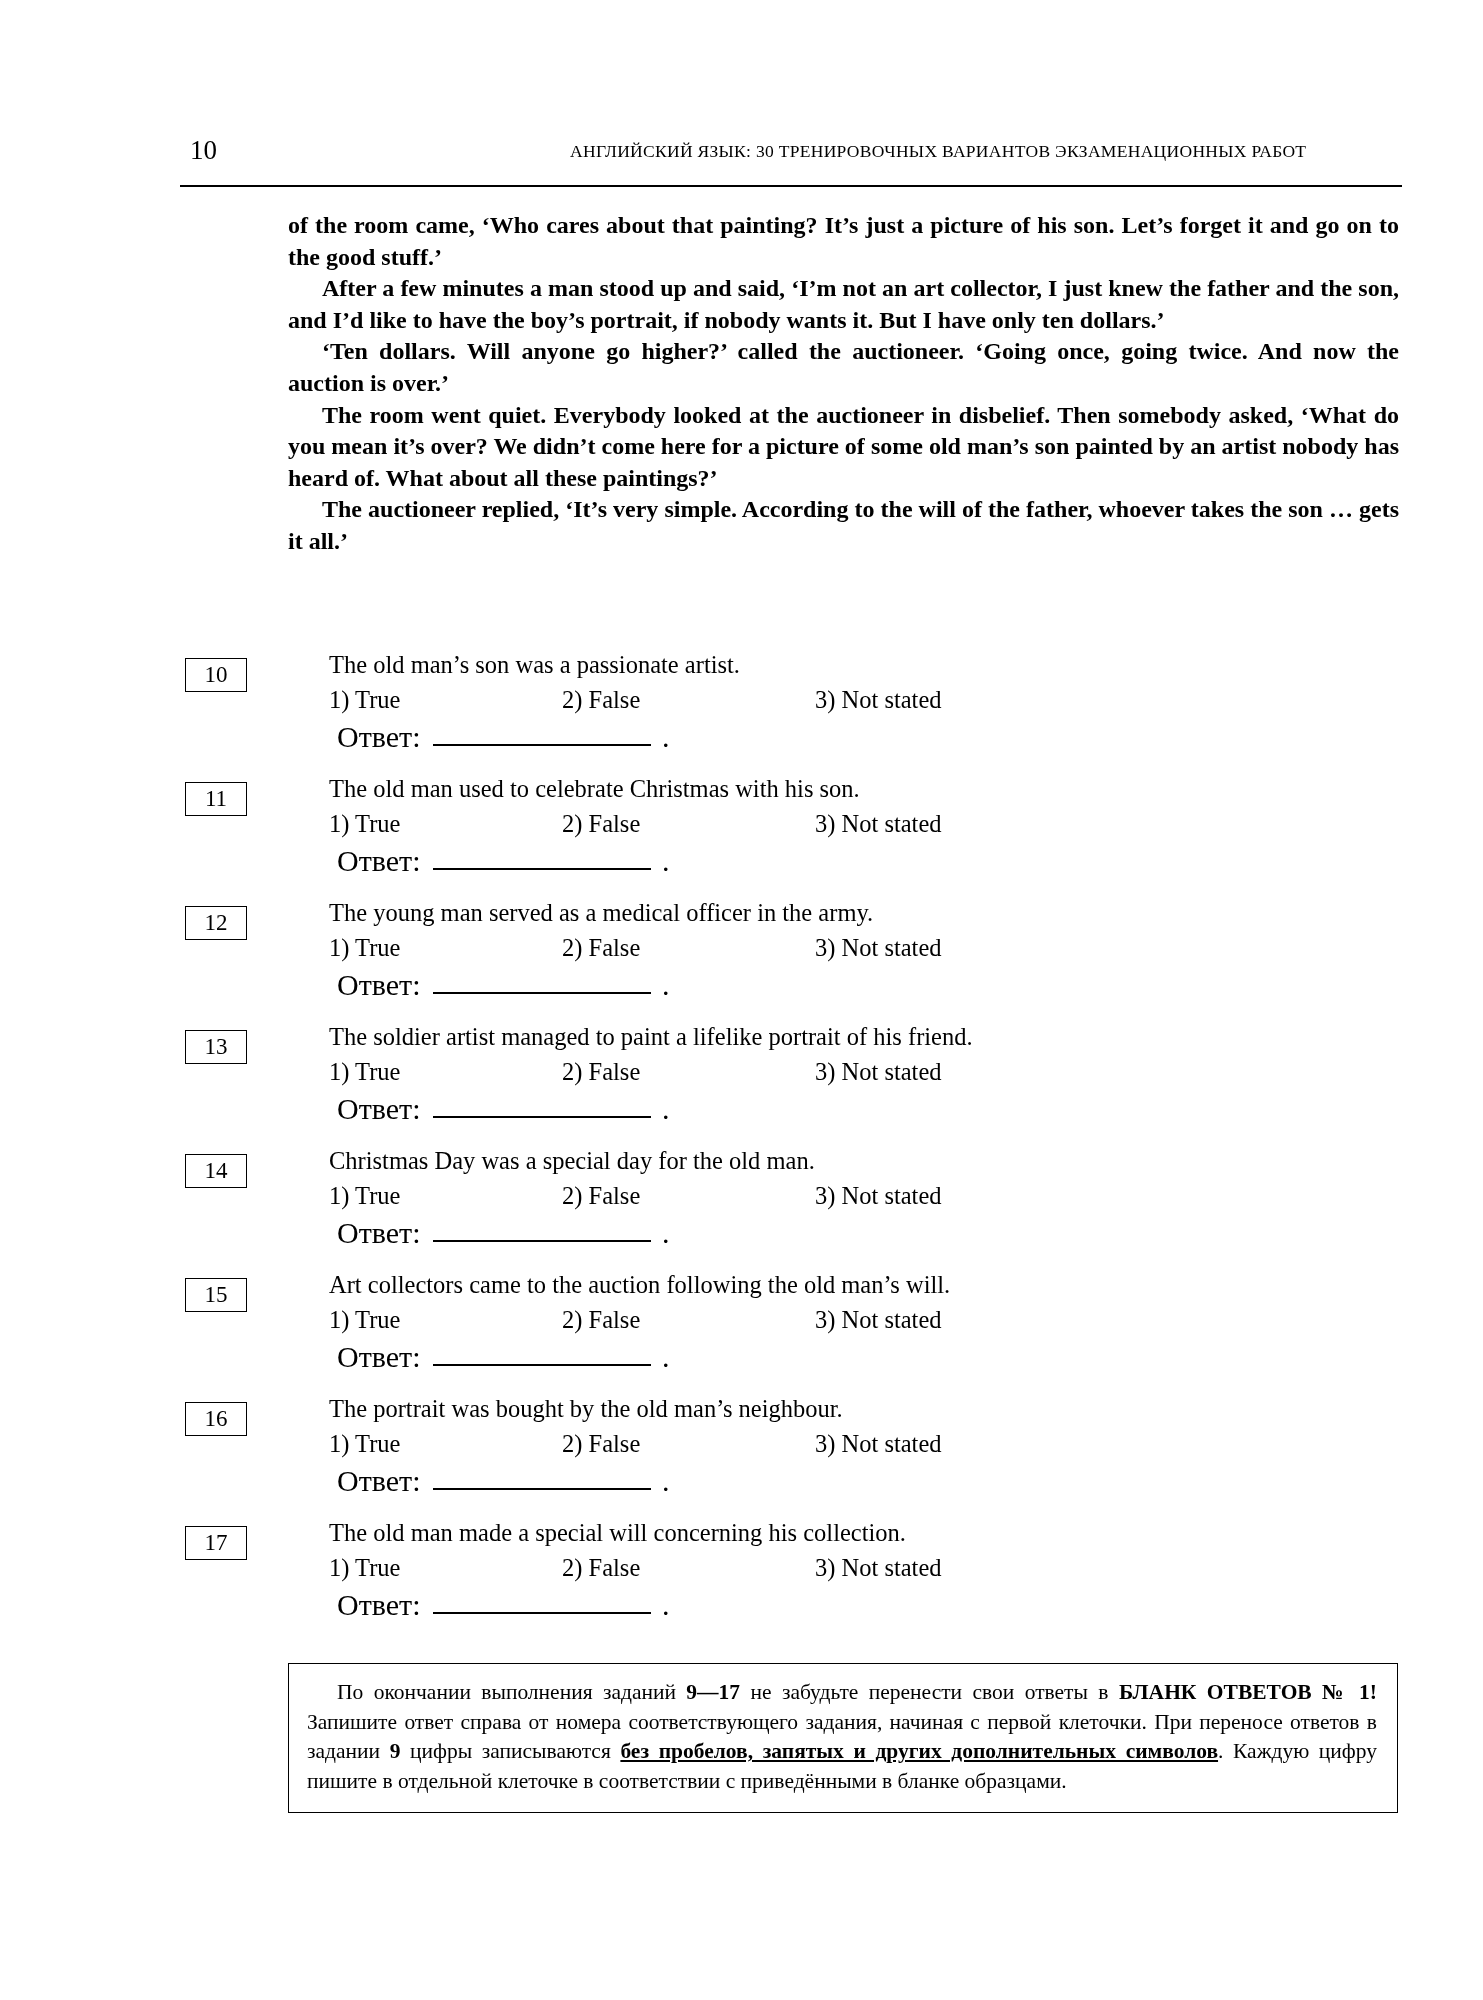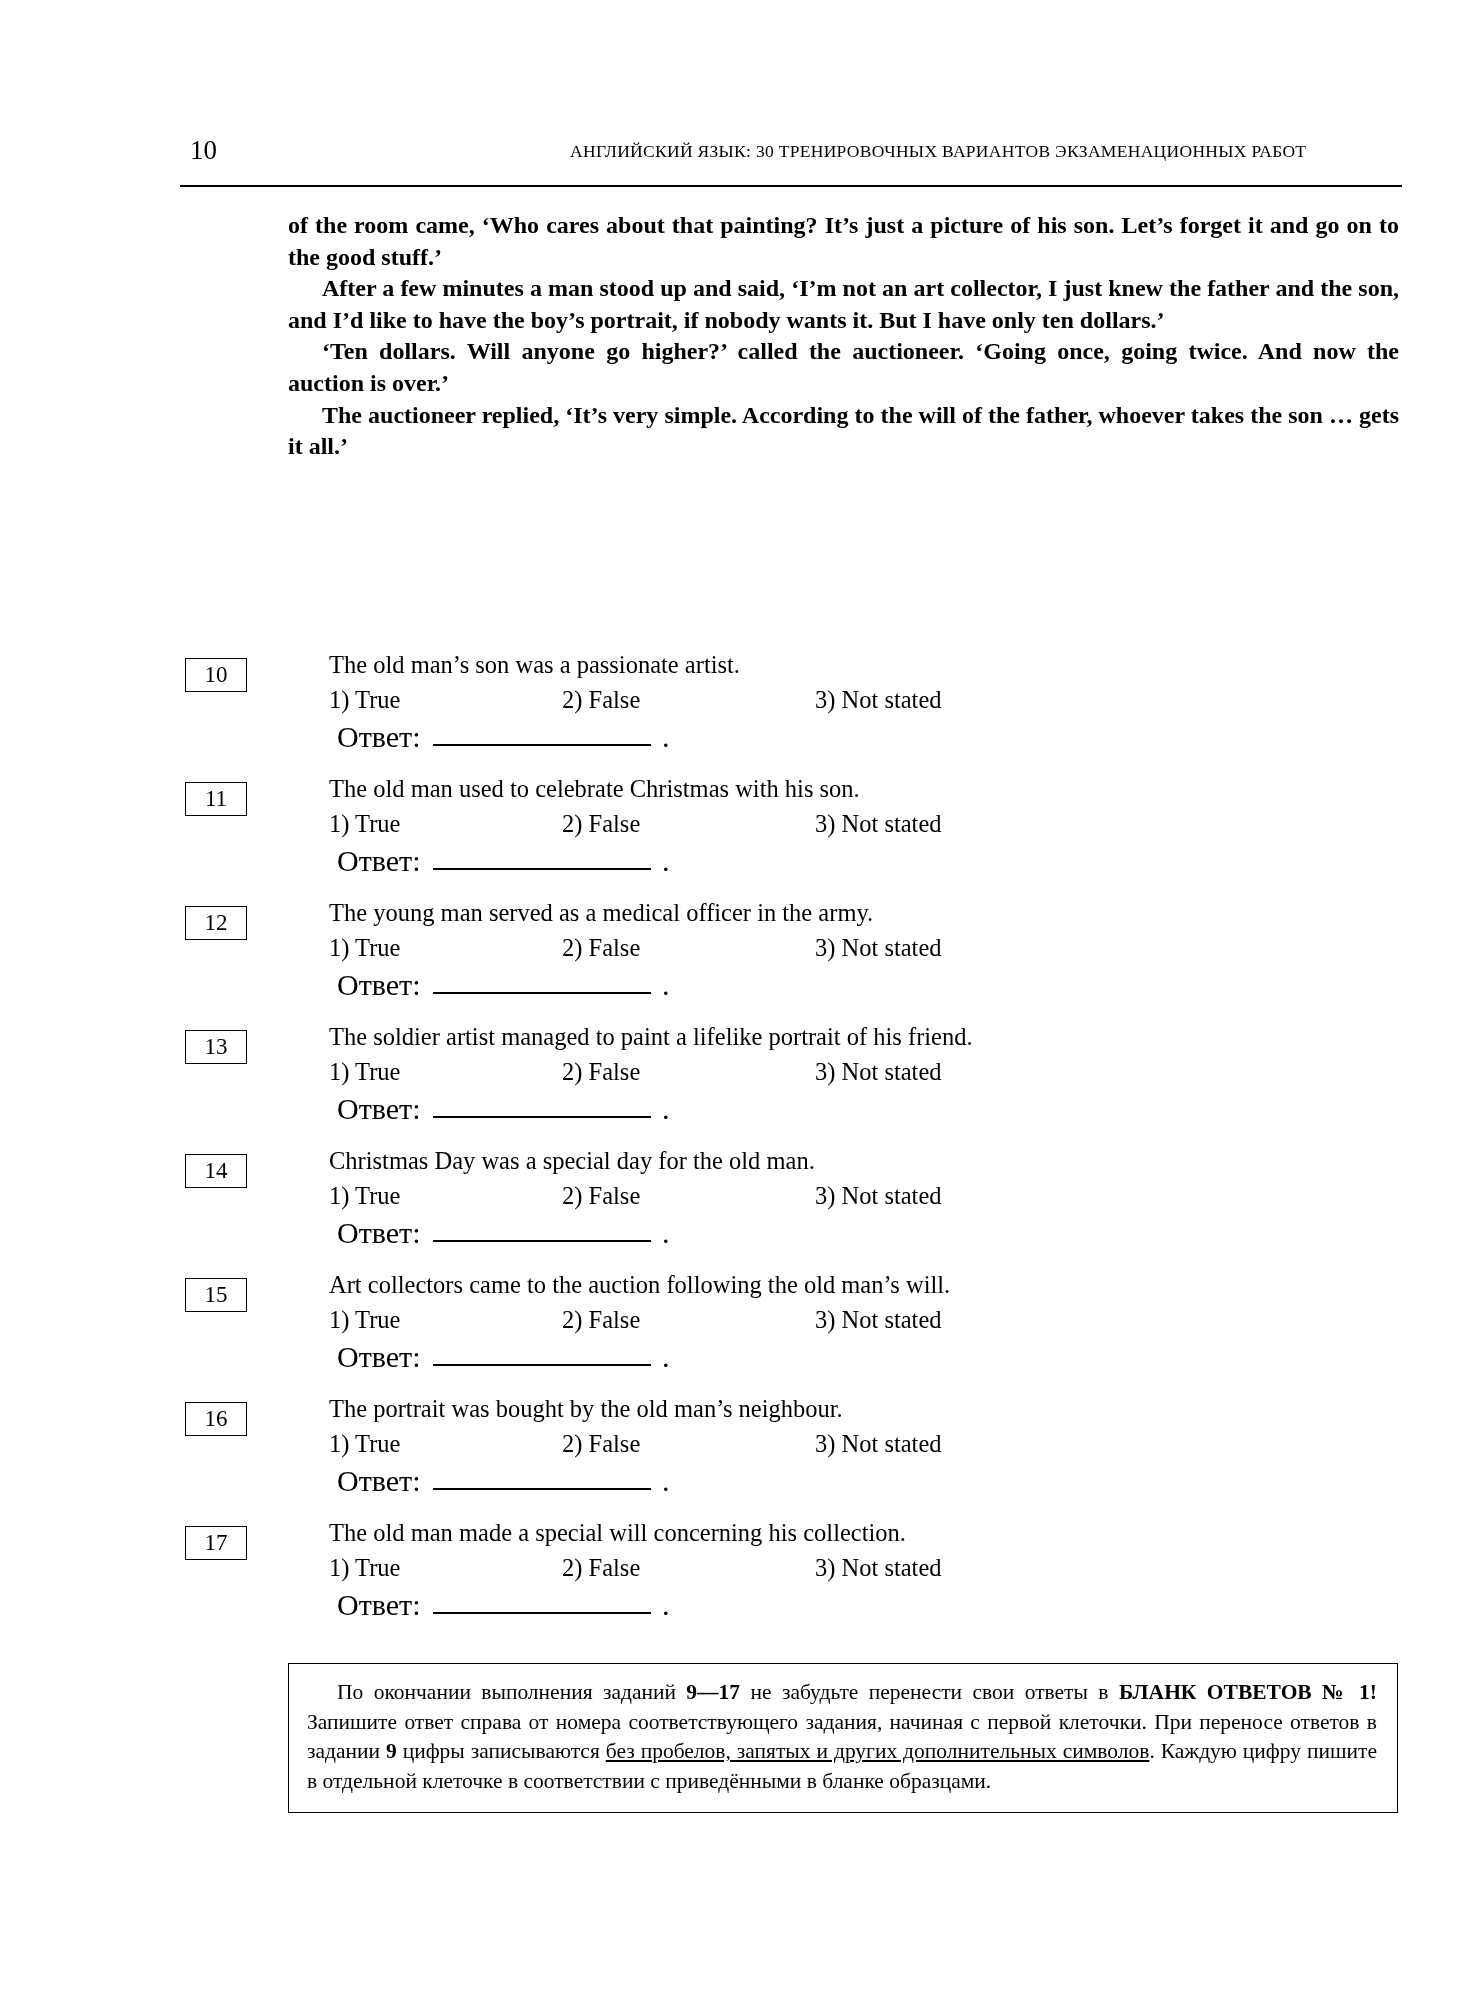--- a/index.html
+++ b/index.html
@@ -146,37 +146,38 @@
     box-sizing: border-box;
     border: 1.5px solid #000;
     padding: 14px 20px 16px 18px;
     font-size: 21.5px;
     line-height: 29.5px;
     text-align: justify;
     font-family: "Liberation Serif", serif;
   }
   .note-box p { margin: 0; text-indent: 30px; }
   .b { font-weight: bold; margin-top: 20px; }
-  .bu { font-weight: normal; text-decoration: underline; }
+  .bu { font-weight: bold; text-decoration: underline; }
 </style>
 </head>
 <body>
 
 <div class="page">
 
   <div class="header">
     <div class="page-number">10</div>
     <div class="header-title">АНГЛИЙСКИЙ ЯЗЫК: 30 ТРЕНИРОВОЧНЫХ ВАРИАНТОВ ЭКЗАМЕНАЦИОННЫХ РАБОТ</div>
   </div>
   <div class="header-rule"></div>
 
   <div class="passage">
     <p>of the room came, ‘Who cares about that painting? It’s just a picture of his son. Let’s forget it and go on to the good stuff.’</p>
     <p class="ind">After a few minutes a man stood up and said, ‘I’m not an art collector, I just knew the father and the son, and I’d like to have the boy’s portrait, if nobody wants it. But I have only ten dollars.’</p>
     <p class="ind">‘Ten dollars. Will anyone go higher?’ called the auctioneer. ‘Going once, going twice. And now the auction is over.’</p>
+    <p class="ind">The room went quiet. Everybody looked at the auctioneer in disbelief. Then somebody asked, ‘What do you mean it’s over? We didn’t come here for a picture of some old man’s son painted by an artist nobody has heard of. What about all these paintings?’</p>
     <p class="ind">The auctioneer replied, ‘It’s very simple. According to the will of the father, whoever takes the son … gets it all.’</p>
   </div>
 
   <div class="questions">
 
     <div class="q">
       <div class="q-num">10</div>
       <div class="q-body">
         <div class="q-stem">The old man’s son was a passionate artist.</div>
         <div class="q-options">

